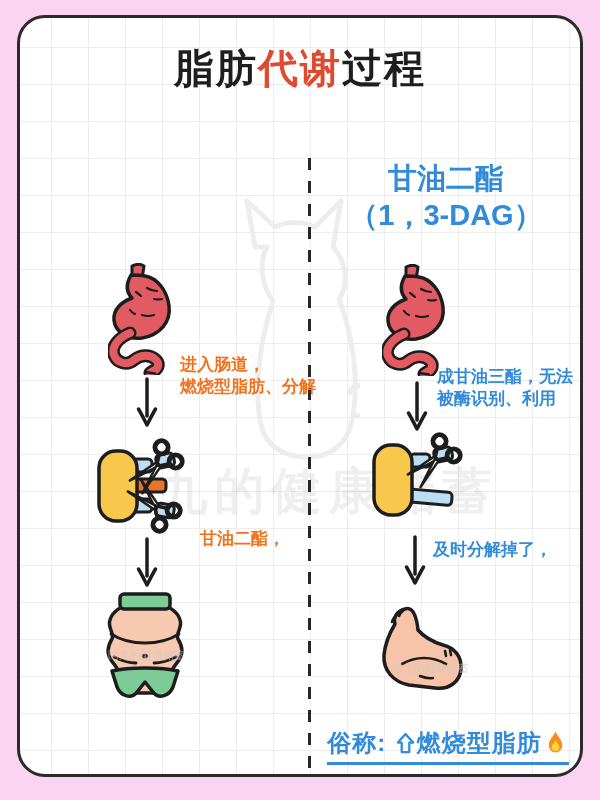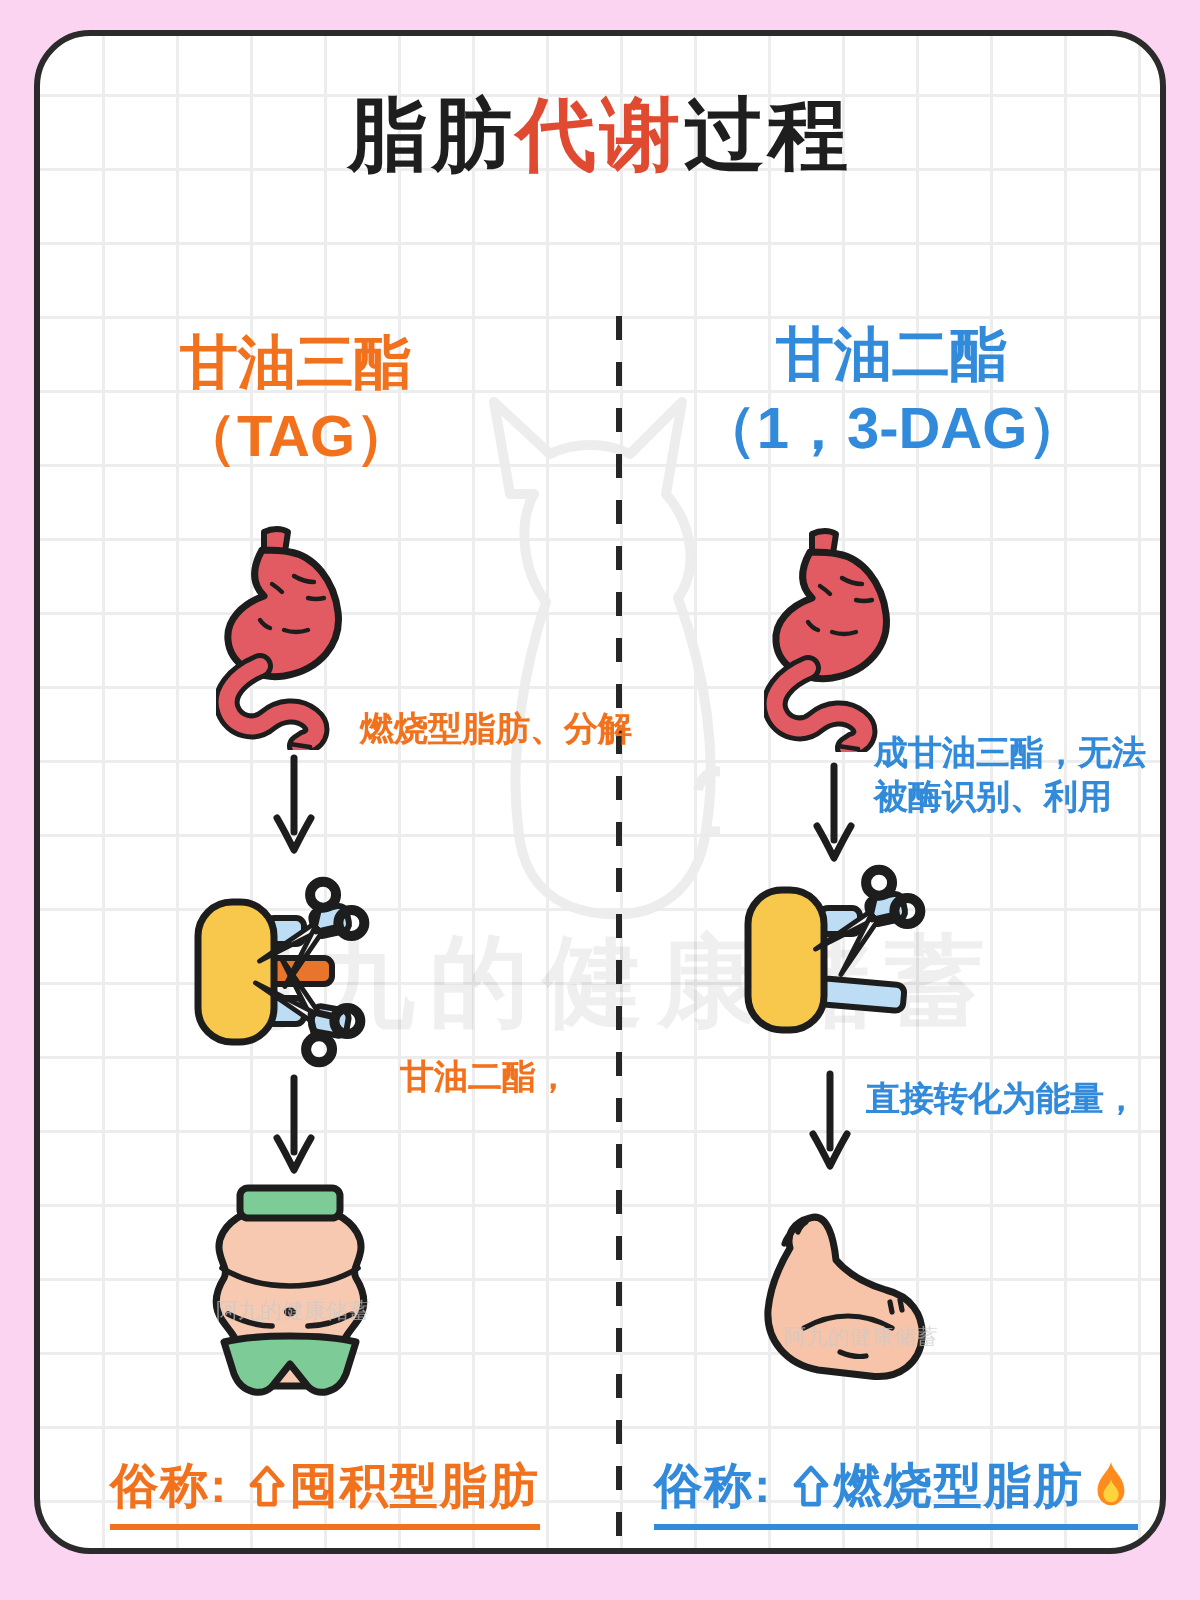--- a/index.html
+++ b/index.html
@@ -129,54 +129,43 @@
         <use href="#cat"></use>
       </svg>
     <div class="abs wm-big">阿九的健康储蓄</div>
 
     <div class="abs title">
       <span>脂肪</span><span class="red">代谢</span><span>过程</span>
     </div>
 
     <div class="abs divider"></div>
 
-    <div class="abs col-header orange" style="left:0;top:146px;width:256px">
-      <div>甘油三酯</div>
-      <div>（TAG）</div>
-    </div>
     <svg class="abs" style="left:88px;top:245px" width="74" height="112">
         <use href="#stomach"></use>
       </svg>
     <svg class="abs" style="left:116px;top:358px" width="22" height="52">
         <use href="#arrow-down"></use>
       </svg>
     <div class="abs step orange" style="left:160px;top:336px">
+      <div>进入肠道，</div>
       <div>燃烧型脂肪、分解</div>
     </div>
     <svg class="abs" style="left:75px;top:407px" width="115" height="110">
         <use href="#mol-tag"></use>
       </svg>
     <svg class="abs" style="left:116px;top:518px" width="22" height="52">
         <use href="#arrow-down"></use>
       </svg>
     <div class="abs step orange" style="left:180px;top:510px">
       <div>甘油二酯，</div>
     </div>
     <svg class="abs" style="left:80px;top:574px" width="90" height="112">
         <use href="#belly"></use>
       </svg>
     <div class="abs wm-small" style="left:88px;top:630px">阿九的健康储蓄</div>
-    <div class="abs caption orange" style="left:0;width:285px">
-      <span class="cap-underline">
-        <span>俗称:</span>
-        <svg class="icon" width="19" height="23">
-            <use href="#up-arrow"></use>
-          </svg><span>囤积型脂肪</span>
-      </span>
-    </div>
 
     <div class="abs col-header blue" style="left:296px;top:142px;width:260px">
       <div>甘油二酯</div>
       <div>（1，3-DAG）</div>
     </div>
     <svg class="abs" style="left:362px;top:246px" width="74" height="112">
         <use href="#stomach"></use>
       </svg>
     <svg class="abs" style="left:386px;top:362px" width="22" height="52">
         <use href="#arrow-down"></use>
@@ -185,21 +174,21 @@
       <div>成甘油三酯，无法</div>
       <div>被酶识别、利用</div>
     </div>
     <svg class="abs" style="left:348px;top:405px" width="115" height="100">
         <use href="#mol-dag"></use>
       </svg>
     <svg class="abs" style="left:384px;top:516px" width="22" height="52">
         <use href="#arrow-down"></use>
       </svg>
     <div class="abs step blue" style="left:413px;top:521px">
-      <div>直接转化为能量，</div>
+      <div>及时分解掉了，</div>
     </div>
     <svg class="abs" style="left:352px;top:584px" width="92" height="95">
         <use href="#bicep"></use>
       </svg>
     <div class="abs wm-small" style="left:372px;top:643px">阿九的健康储蓄</div>
     <div class="abs caption blue" style="left:290px;width:276px">
       <span class="cap-underline">
         <span>俗称:</span>
         <svg class="icon" width="19" height="23">
             <use href="#up-arrow"></use>

